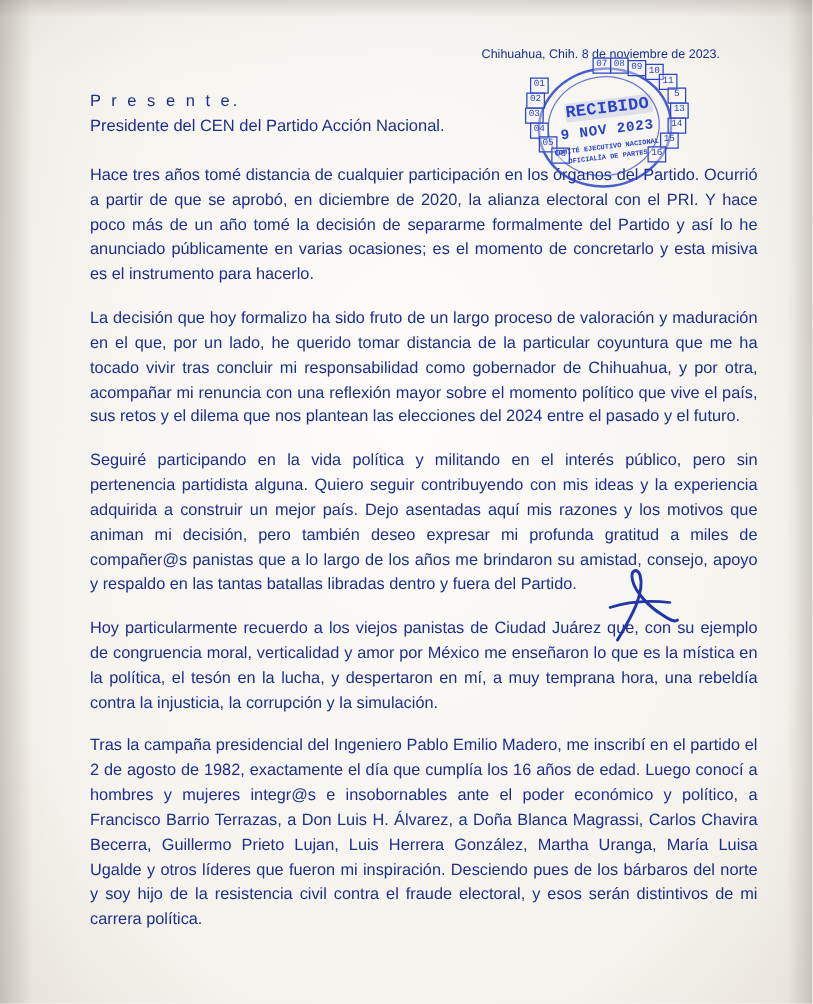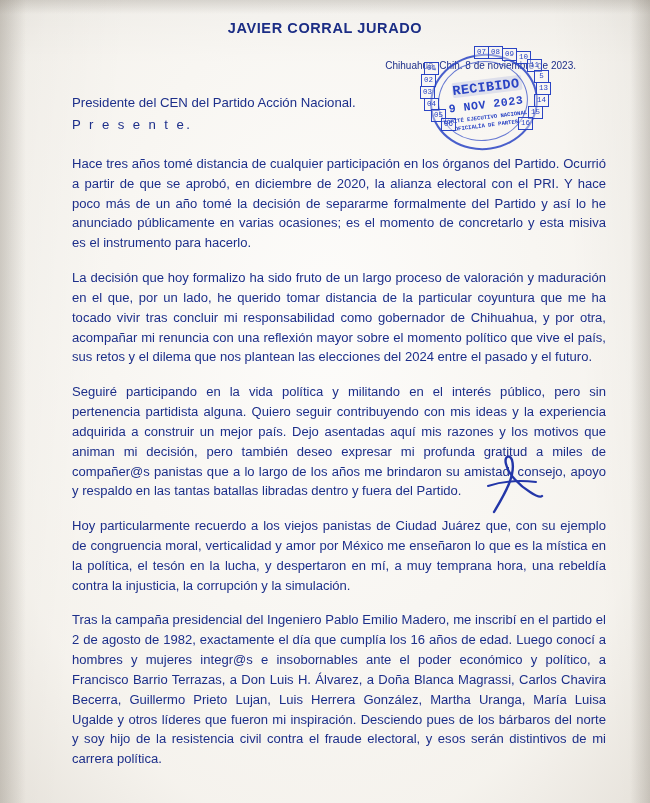--- a/index.html
+++ b/index.html
@@ -196,27 +196,26 @@
     pointer-events: none;
   }
 </style>
 </head>
 <body>
 
 <div class="page">
   <div class="paper-tint"></div>
 
   <div class="content">
-    <div class="doc-title">JAVIER CORRAL JURADO</div>
 
     <div class="place-date">Chihuahua, Chih. 8 de noviembre de 2023.</div>
 
     <div class="addressee">
+      <span class="line present">P r e s e n t e.</span>
       <span class="line">Presidente del CEN del Partido Acción Nacional.</span>
-      <span class="line present">P r e s e n t e.</span>
     </div>
 
     <div class="body-block">
       <p>Hace tres años tomé distancia de cualquier participación en los órganos del Partido. Ocurrió a partir de que se aprobó, en diciembre de 2020, la alianza electoral con el PRI. Y hace poco más de un año tomé la decisión de separarme formalmente del Partido y así lo he anunciado públicamente en varias ocasiones; es el momento de concretarlo y esta misiva es el instrumento para hacerlo.</p>
       <p>La decisión que hoy formalizo ha sido fruto de un largo proceso de valoración y maduración en el que, por un lado, he querido tomar distancia de la particular coyuntura que me ha tocado vivir tras concluir mi responsabilidad como gobernador de Chihuahua, y por otra, acompañar mi renuncia con una reflexión mayor sobre el momento político que vive el país, sus retos y el dilema que nos plantean las elecciones del 2024 entre el pasado y el futuro.</p>
       <p>Seguiré participando en la vida política y militando en el interés público, pero sin pertenencia partidista alguna. Quiero seguir contribuyendo con mis ideas y la experiencia adquirida a construir un mejor país. Dejo asentadas aquí mis razones y los motivos que animan mi decisión, pero también deseo expresar mi profunda gratitud a miles de compañer@s panistas que a lo largo de los años me brindaron su amistad, consejo, apoyo y respaldo en las tantas batallas libradas dentro y fuera del Partido.</p>
       <p>Hoy particularmente recuerdo a los viejos panistas de Ciudad Juárez que, con su ejemplo de congruencia moral, verticalidad y amor por México me enseñaron lo que es la mística en la política, el tesón en la lucha, y despertaron en mí, a muy temprana hora, una rebeldía contra la injusticia, la corrupción y la simulación.</p>
       <p>Tras la campaña presidencial del Ingeniero Pablo Emilio Madero, me inscribí en el partido el 2 de agosto de 1982, exactamente el día que cumplía los 16 años de edad. Luego conocí a hombres y mujeres integr@s e insobornables ante el poder económico y político, a Francisco Barrio Terrazas, a Don Luis H. Álvarez, a Doña Blanca Magrassi, Carlos Chavira Becerra, Guillermo Prieto Lujan, Luis Herrera González, Martha Uranga, María Luisa Ugalde y otros líderes que fueron mi inspiración. Desciendo pues de los bárbaros del norte y soy hijo de la resistencia civil contra el fraude electoral, y esos serán distintivos de mi carrera política.</p>
 
     </div>

